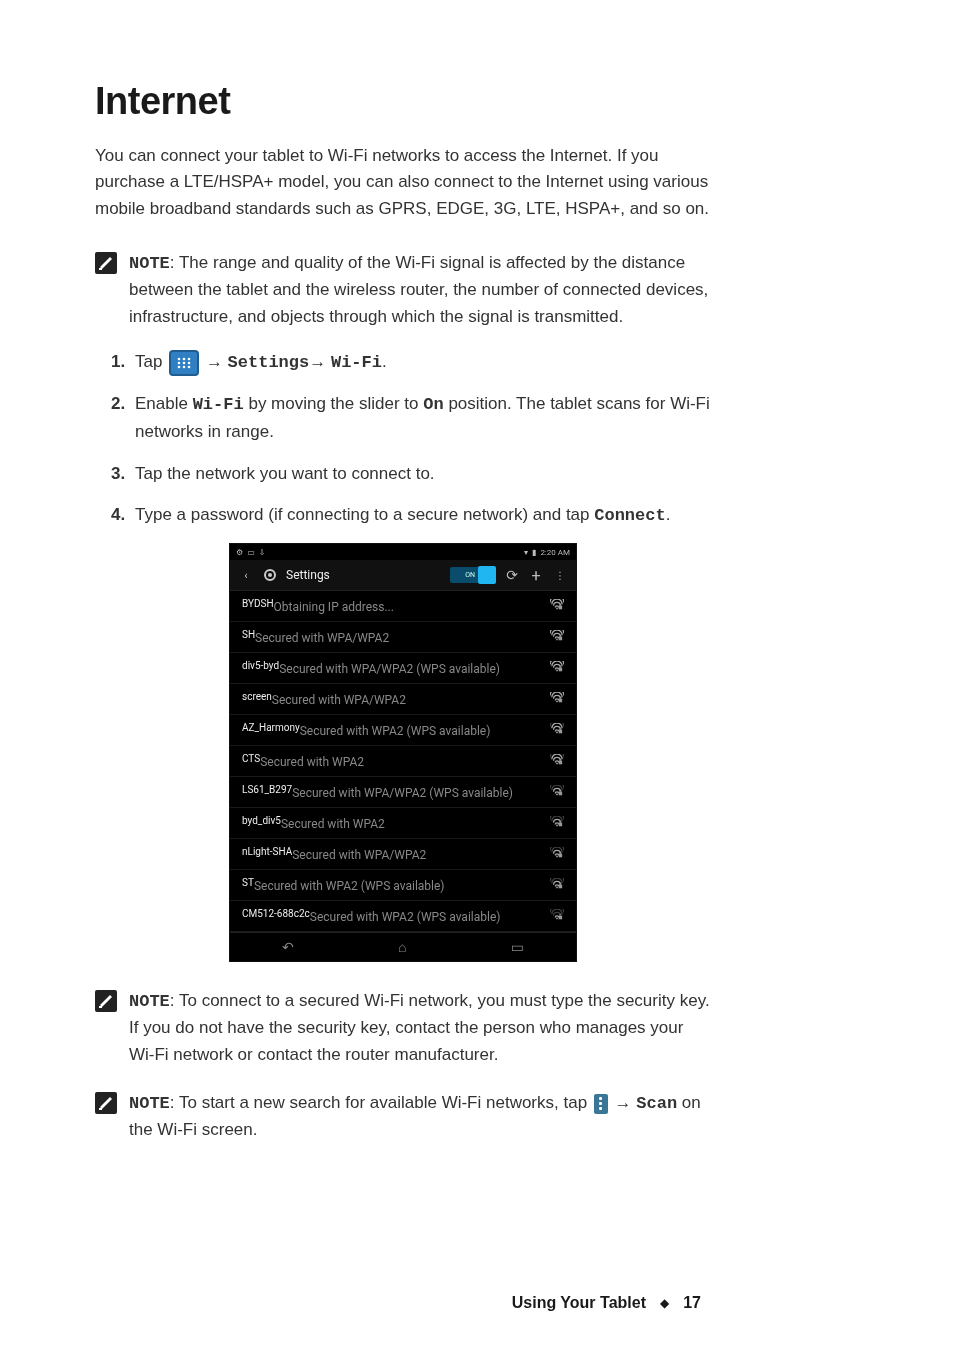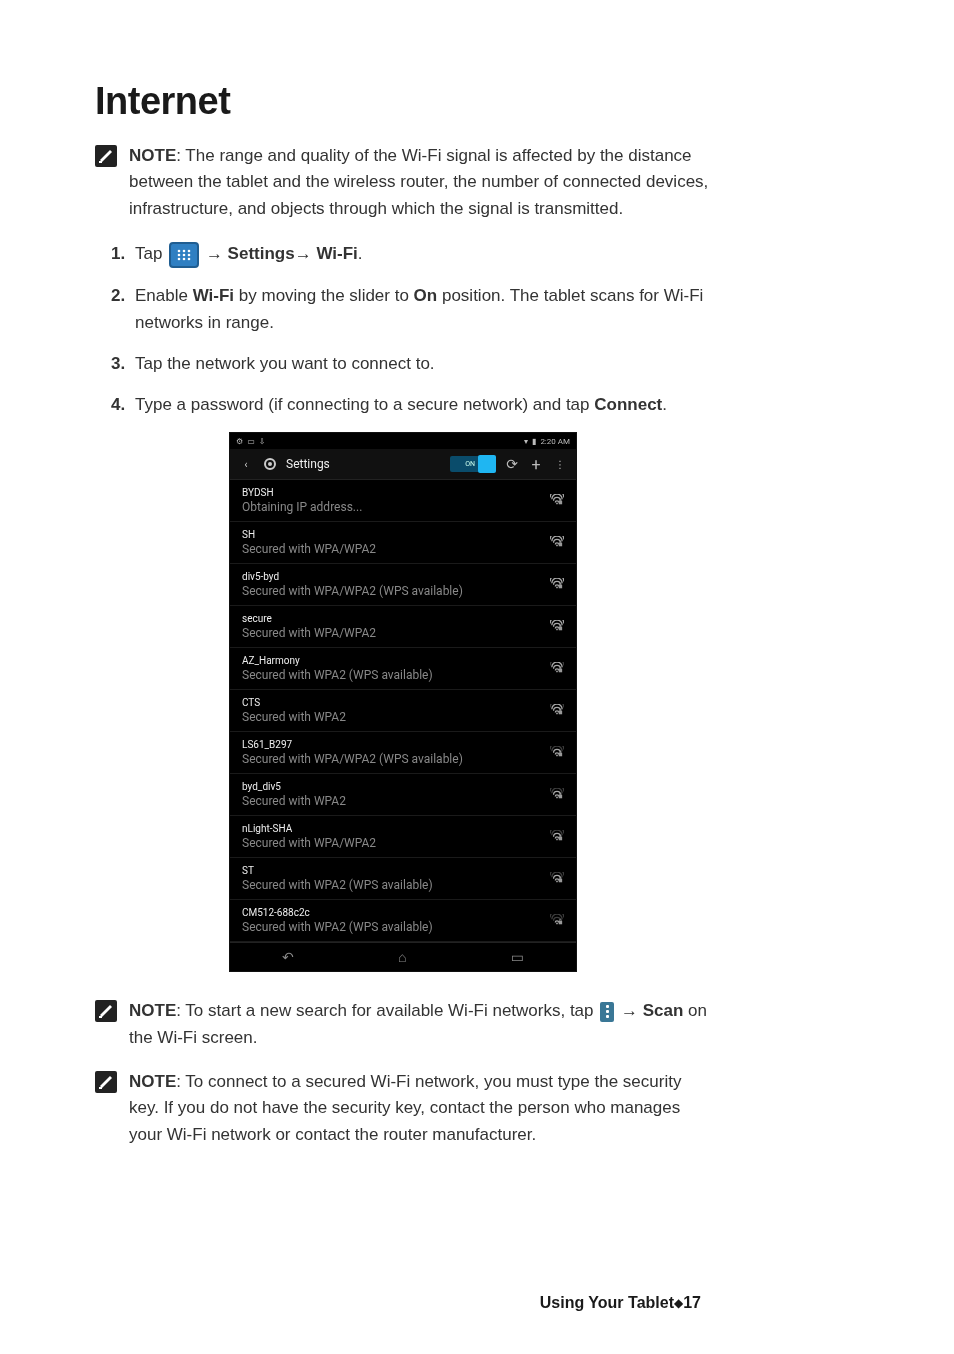--- a/index.html
+++ b/index.html
@@ -49,21 +49,21 @@
     display: flex;
     align-items: center;
     justify-content: center;
   }
   .note-icon svg { display: block; }
   .note-text {
     font-size: 17px;
     line-height: 1.55;
     color: #333;
   }
-  .note-text b, .step b { font-weight: 700; }
+  .note-text b, .step b { font-weight: 700; font-family: Liberation Mono, monospace; }
   ol.steps {
     margin: 10px 0 8px 22px;
     padding: 0;
     list-style: none;
     counter-reset: step;
   }
   ol.steps > li {
     counter-increment: step;
     font-size: 17px;
     line-height: 1.6;
@@ -146,49 +146,50 @@
   .ss-toggle .knob {
     position: absolute; right: 0; top: -1px;
     width: 18px; height: 18px; background: #1fb6f2; border-radius: 2px;
   }
   .ss-toggle .label { font-size: 7px; color: #cfe; margin-right: 18px; }
   .ss-list { }
   .ss-item {
     display: flex; align-items: center; justify-content: space-between;
     padding: 7px 12px; border-bottom: 1px solid #1a1a1a;
   }
-  .ss-item .texts { display: flex; flex-direction: column; }
+  .ss-item .texts { display: flex; }
   .ss-item .name { font-size: 10px; color: #eee; }
   .ss-item .sub  { font-size: 12px; color: #888; margin-top: 2px; }
   .ss-item .wifi-ic { width: 14px; height: 12px; opacity: 0.9; }
   .ss-navbar {
     height: 28px; display: flex; align-items: center; justify-content: space-around;
     border-top: 1px solid #222;
   }
   .ss-navbar .nav-ic { color: #888; font-size: 14px; }
 
   .footer {
     position: absolute;
     bottom: 42px;
     right: 95px;
     font-size: 16px;
     color: #1a1a1a;
     display: flex;
     align-items: center;
-    gap: 0;
+    gap: 14px;
   }
   .footer .section { font-weight: 700; }
   .footer .diamond { font-size: 12px; }
   .footer .pg { font-weight: 700; }
 </style>
 </head>
 <body>
 
 <div class="page">
   <h1>Internet</h1>
+  <p class="intro">You can connect your tablet to Wi-Fi networks to access the Internet. If you purchase a LTE/HSPA+ model, you can also connect to the Internet using various mobile broadband standards such as GPRS, EDGE, 3G, LTE, HSPA+, and so on.</p>
 
 
   <div class="note-row">
     <div class="note-icon">
       <svg width="16" height="16" viewBox="0 0 16 16">
           <path d="M2 12 L12 2 L14 4 L4 14 Z" fill="#fff"></path>
           <rect x="1" y="13" width="3" height="2" fill="#fff"></rect>
         </svg>
     </div>
     <div class="note-text">
@@ -304,21 +305,21 @@
               <path d="M4 8 a4 4 0 0 1 8 0" stroke="#bbb" stroke-width="1.5" fill="none"></path>
               <path d="M2 6 a6 6 0 0 1 12 0" stroke="#bbb" stroke-width="1.5" fill="none"></path>
               <path d="M0 4 a8 8 0 0 1 16 0" stroke="#bbb" stroke-width="1.5" fill="none"></path>
               <circle cx="8" cy="11" r="1" fill="#bbb"></circle>
               <rect x="10" y="8" width="4" height="4" fill="#aaa"></rect>
               <path d="M11 8 v-1 a1 1 0 0 1 2 0 v1" stroke="#aaa" fill="none" stroke-width="0.8"></path>
             </svg></div>
         </div>
         <div class="ss-item">
           <div class="texts">
-            <div class="name">secure</div>
+            <div class="name">screen</div>
             <div class="sub">Secured with WPA/WPA2</div>
           </div>
           <div><svg class="wifi-ic" viewBox="0 0 16 14">
               <path d="M6 10 a2 2 0 0 1 4 0" stroke="#bbb" stroke-width="1.5" fill="none"></path>
               <path d="M4 8 a4 4 0 0 1 8 0" stroke="#bbb" stroke-width="1.5" fill="none"></path>
               <path d="M2 6 a6 6 0 0 1 12 0" stroke="#bbb" stroke-width="1.5" fill="none"></path>
               <path d="M0 4 a8 8 0 0 1 16 0" stroke="#bbb" stroke-width="1.5" fill="none"></path>
               <circle cx="8" cy="11" r="1" fill="#bbb"></circle>
               <rect x="10" y="8" width="4" height="4" fill="#aaa"></rect>
               <path d="M11 8 v-1 a1 1 0 0 1 2 0 v1" stroke="#aaa" fill="none" stroke-width="0.8"></path>
@@ -427,20 +428,32 @@
               <circle cx="8" cy="11" r="1" fill="#bbb"></circle>
               <rect x="10" y="8" width="4" height="4" fill="#aaa"></rect>
               <path d="M11 8 v-1 a1 1 0 0 1 2 0 v1" stroke="#aaa" fill="none" stroke-width="0.8"></path>
             </svg></div>
         </div>
       </div>
     <div class="ss-navbar">
       <div class="nav-ic">↶</div>
       <div class="nav-ic">⌂</div>
       <div class="nav-ic">▭</div>
+    </div>
+  </div>
+
+  <div class="note-row">
+    <div class="note-icon">
+      <svg width="16" height="16" viewBox="0 0 16 16">
+          <path d="M2 12 L12 2 L14 4 L4 14 Z" fill="#fff"></path>
+          <rect x="1" y="13" width="3" height="2" fill="#fff"></rect>
+        </svg>
+    </div>
+    <div class="note-text">
+      <b>NOTE</b><span>: To connect to a secured Wi-Fi network, you must type the security key. If you do not have the security key, contact the person who manages your Wi-Fi network or contact the router manufacturer.</span>
     </div>
   </div>
 
   <div class="note-row" style="margin-top:22px;">
     <div class="note-icon">
       <svg width="16" height="16" viewBox="0 0 16 16">
           <path d="M2 12 L12 2 L14 4 L4 14 Z" fill="#fff"></path>
           <rect x="1" y="13" width="3" height="2" fill="#fff"></rect>
         </svg>
     </div>
@@ -450,30 +463,18 @@
           <span></span>
           <span></span>
           <span></span>
         </span>
       <span class="arrow"> → </span>
       <b>Scan</b>
       <span> on the Wi-Fi screen.</span>
     </div>
   </div>
 
-  <div class="note-row">
-    <div class="note-icon">
-      <svg width="16" height="16" viewBox="0 0 16 16">
-          <path d="M2 12 L12 2 L14 4 L4 14 Z" fill="#fff"></path>
-          <rect x="1" y="13" width="3" height="2" fill="#fff"></rect>
-        </svg>
-    </div>
-    <div class="note-text">
-      <b>NOTE</b><span>: To connect to a secured Wi-Fi network, you must type the security key. If you do not have the security key, contact the person who manages your Wi-Fi network or contact the router manufacturer.</span>
-    </div>
-  </div>
-
   <div class="footer">
     <span class="section">Using Your Tablet</span>
     <span class="diamond">◆</span>
     <span class="pg">17</span>
   </div>
 </div>
 
 </body></html>

